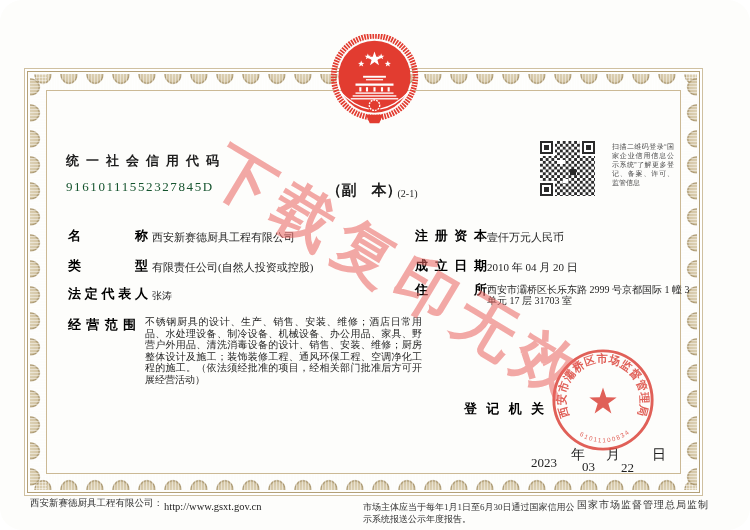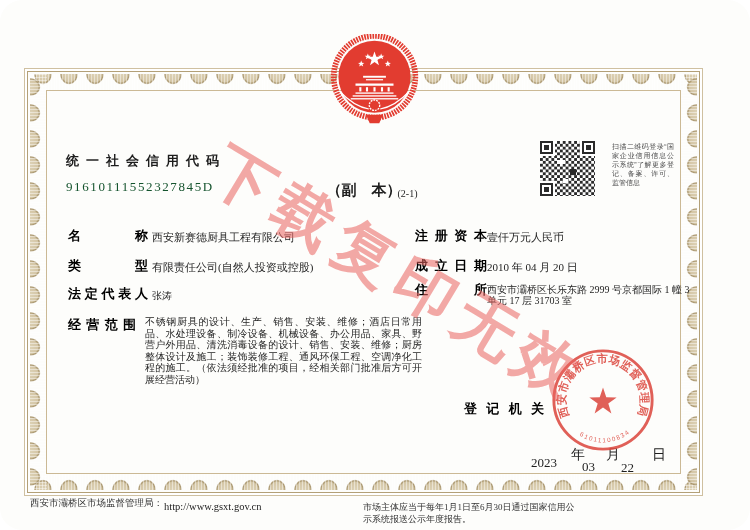--- a/index.html
+++ b/index.html
@@ -189,17 +189,18 @@
       <textPath href="#sealTopArc" startOffset="1%">西安市灞桥区市场监督管理局</textPath>
     </text>
     <text font-size="6.5" fill="#dd4b42" letter-spacing="1.6" font-family="Liberation Sans, sans-serif">
       <textPath href="#sealBottomArc" startOffset="8%">6101110083438</textPath>
     </text>
   </svg>
 
   <div class="watermark">下载复印无效</div>
 
   <div class="footer-left">
-    <span>西安市灞桥区市场监督管理局：</span><span class="url">http://www.gsxt.gov.cn</span>
+    <span>西安新赛德厨具工程有限公司：</span><span class="url">http://www.gsxt.gov.cn</span>
   </div>
   <div class="footer-mid">市场主体应当于每年1月1日至6月30日通过国家信用公示系统报送公示年度报告。</div>
+  <div class="footer-right">国家市场监督管理总局监制</div>
 
 </div>
 
 </body></html>

